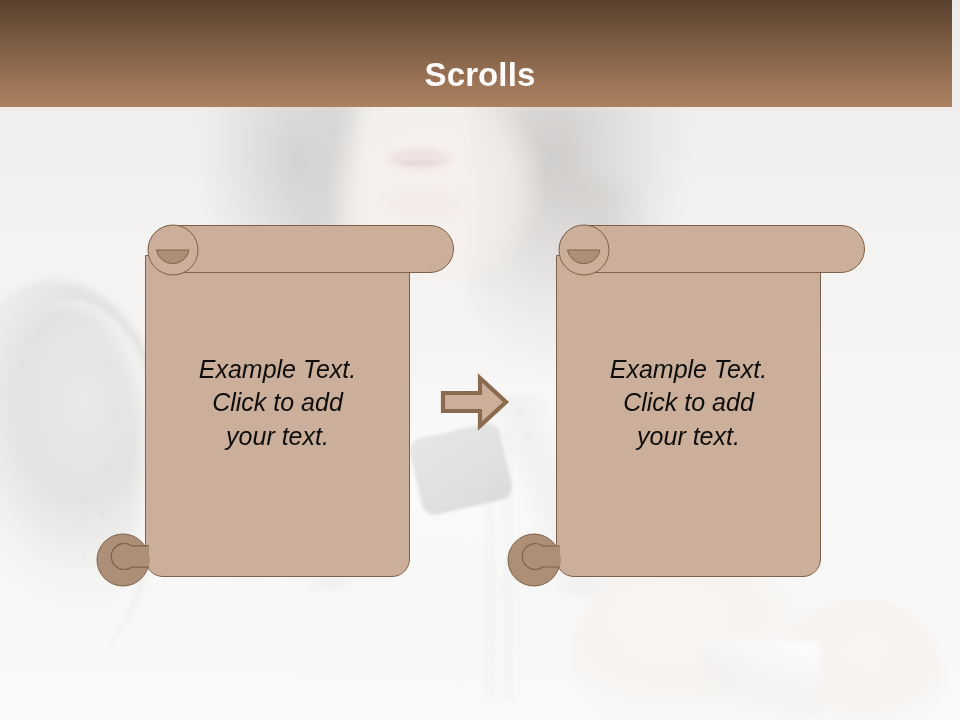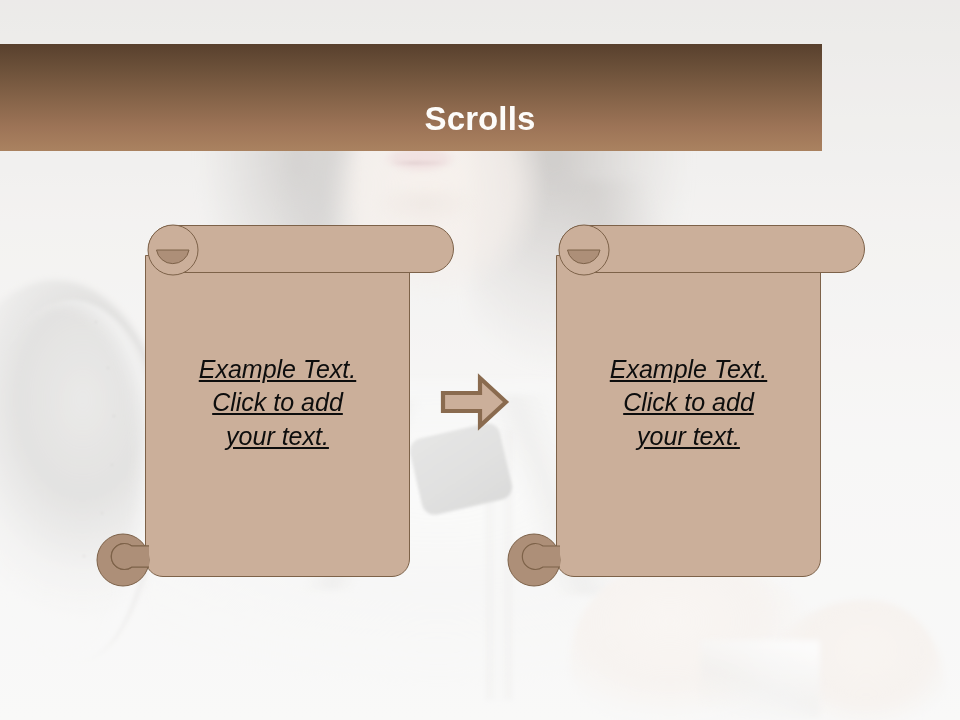--- a/index.html
+++ b/index.html
@@ -214,23 +214,22 @@
   
   .bg-fade {
     position: absolute; left:0; top:0; width:960px; height:720px;
     background: rgba(248,248,247,0.42);
   }
 
   
   #title-bar {
     position: absolute;
     left: 0; top: 0;
-    width: 822px; height: 107px;
+    width: 952px; height: 107px;
     background: linear-gradient(to bottom, #58402d 0%, #6b5039 22%, #866449 52%, #9d7457 78%, #aa8260 100%);
-    margin-top: 44px;
   }
   #title-text {
     position: absolute;
     left: 0; top: 0;
     width: 960px; height: 107px;
     display: flex;
     align-items: center;
     justify-content: center;
     padding-top: 42px;
     box-sizing: border-box;
@@ -274,21 +273,20 @@
   }
   .scroll-text {
     position: absolute;
     z-index: 5;
     text-align: center;
     font-style: italic;
     color: #0d0d0d;
     font-size: 25px;
     line-height: 1.33;
     white-space: pre-line;
-    text-decoration: underline;
   }
 
   
   #arrow {
     position: absolute;
     left: 440px; top: 373px;
     width: 70px; height: 58px;
     z-index: 6;
   }
 </style>

